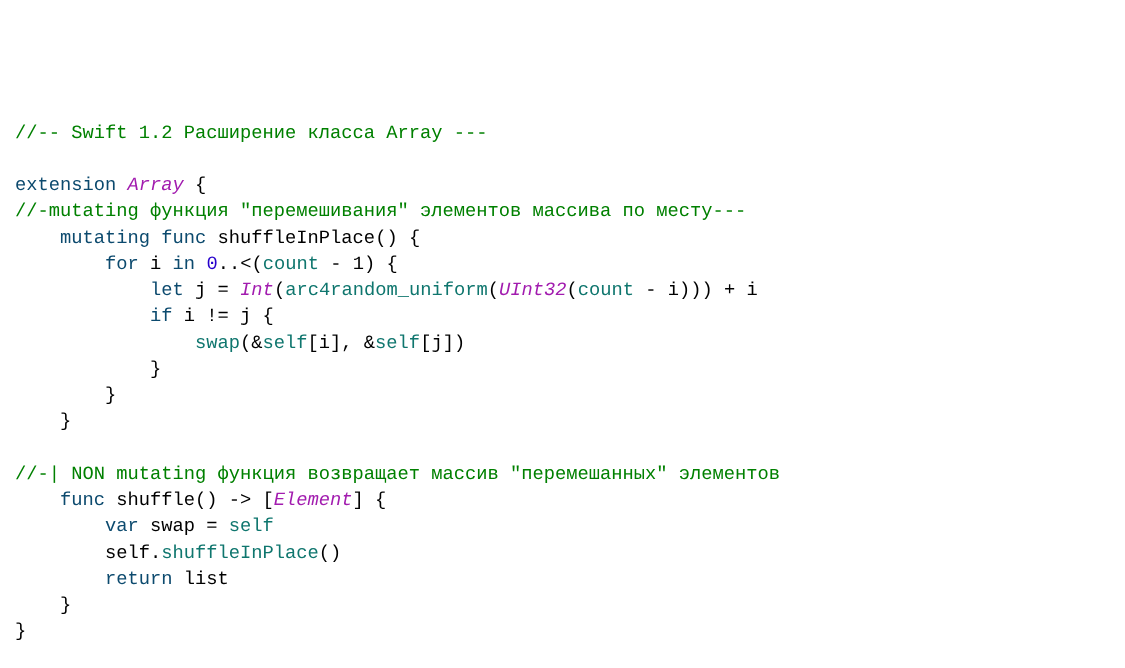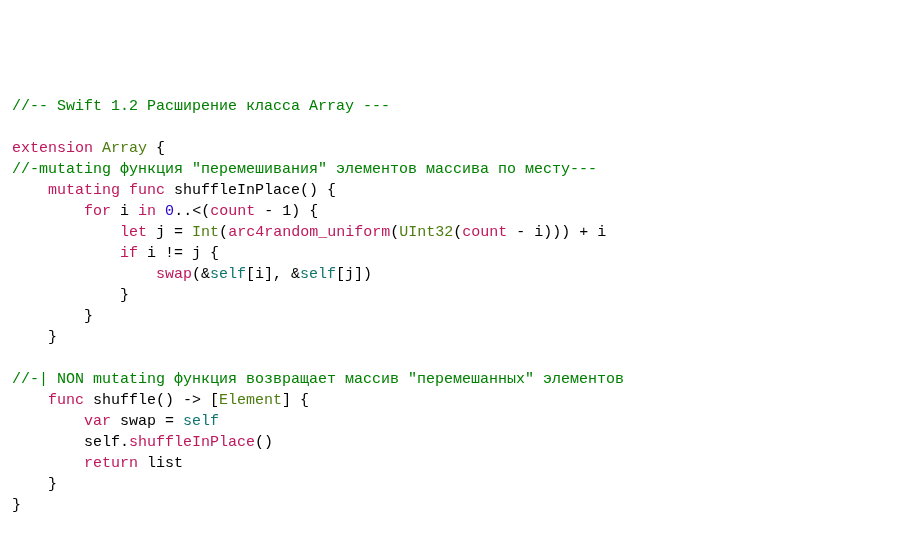--- a/index.html
+++ b/index.html
@@ -6,25 +6,25 @@
     margin: 0;
     padding: 12px;
     background: #ffffff;
     font-family: Menlo, Monaco, "Courier New", monospace;
     font-size: 15px;
     line-height: 1.4;
     white-space: pre;
     color: #000000;
   }
   .c-comment { color: #008000; text-align: right; }
-  .c-keyword { color: #be185d; }
-  .c-type { color: #4d7c0f; }
+  .c-keyword { color: #0c4a6e; }
+  .c-type { color: #a21caf; font-style: italic; }
   .c-funcname { color: #000000; }
   .c-number { color: #2600cc; }
-  .c-call { color: #be185d; margin-top: 32px; }
+  .c-call { color: #0f766e; margin-top: 32px; }
   .c-self { color: #0f766e; }
   .c-punct { color: #000000; }
 </style>
 </head>
 <body>
 
 
 
 <div><span class="c-comment">//-- Swift 1.2 Расширение класса Array ---</span>
 

